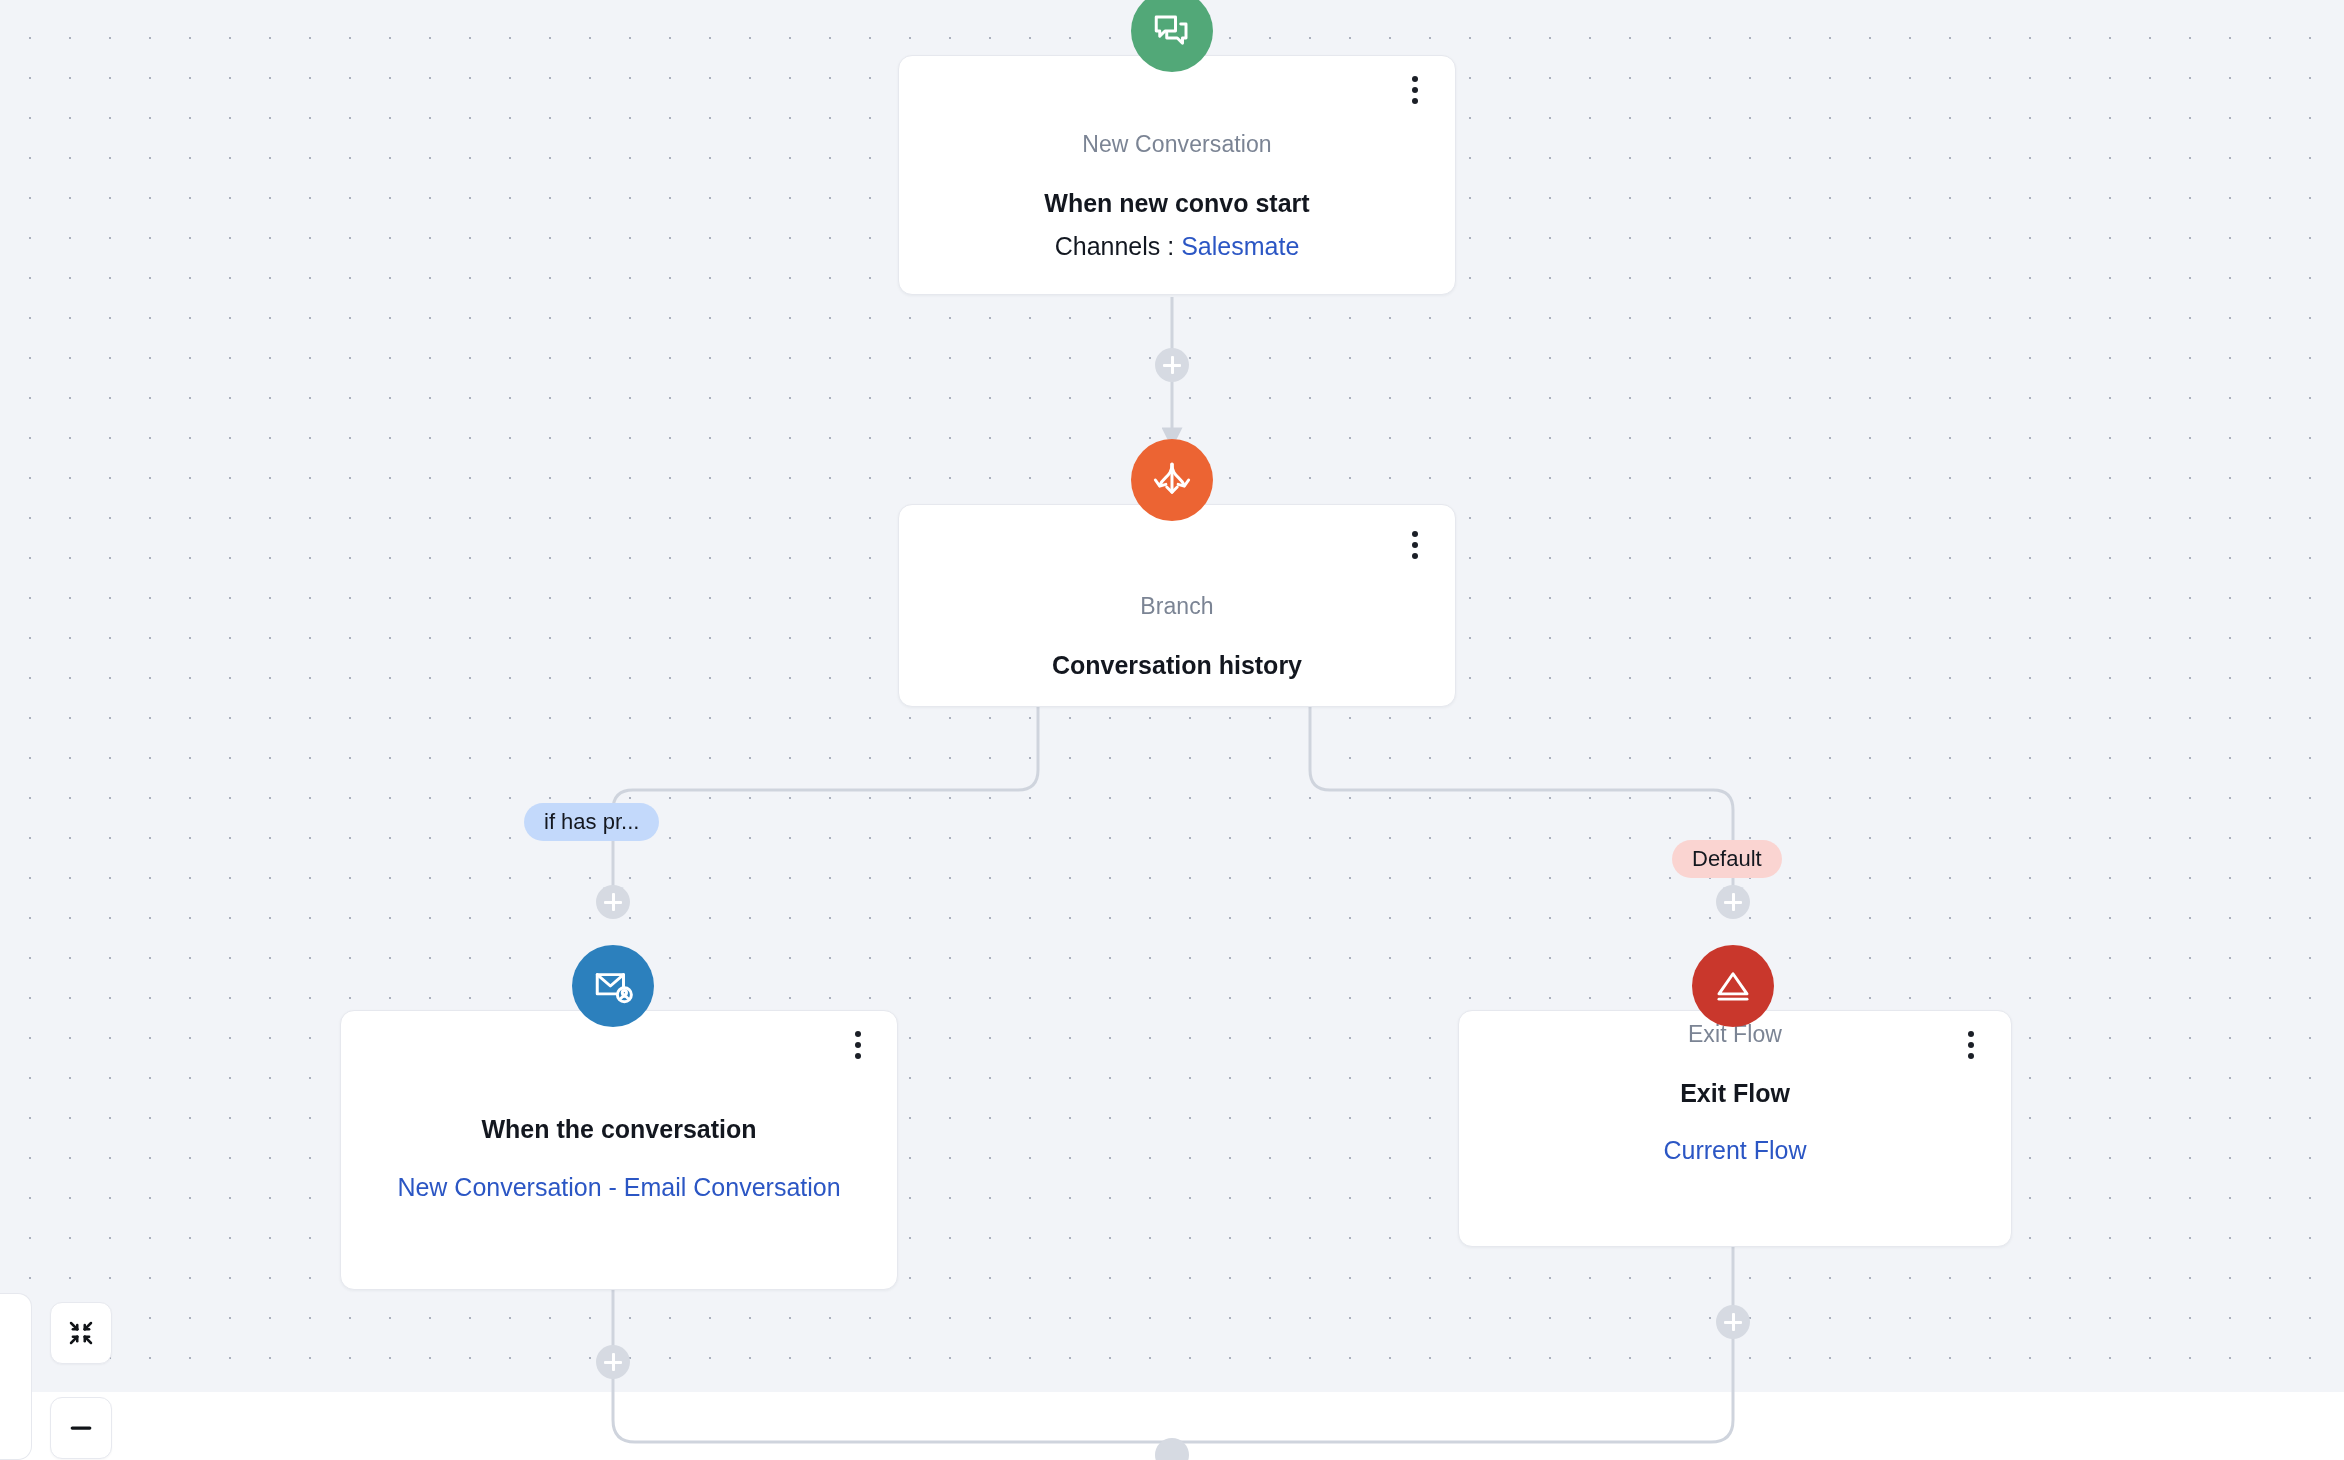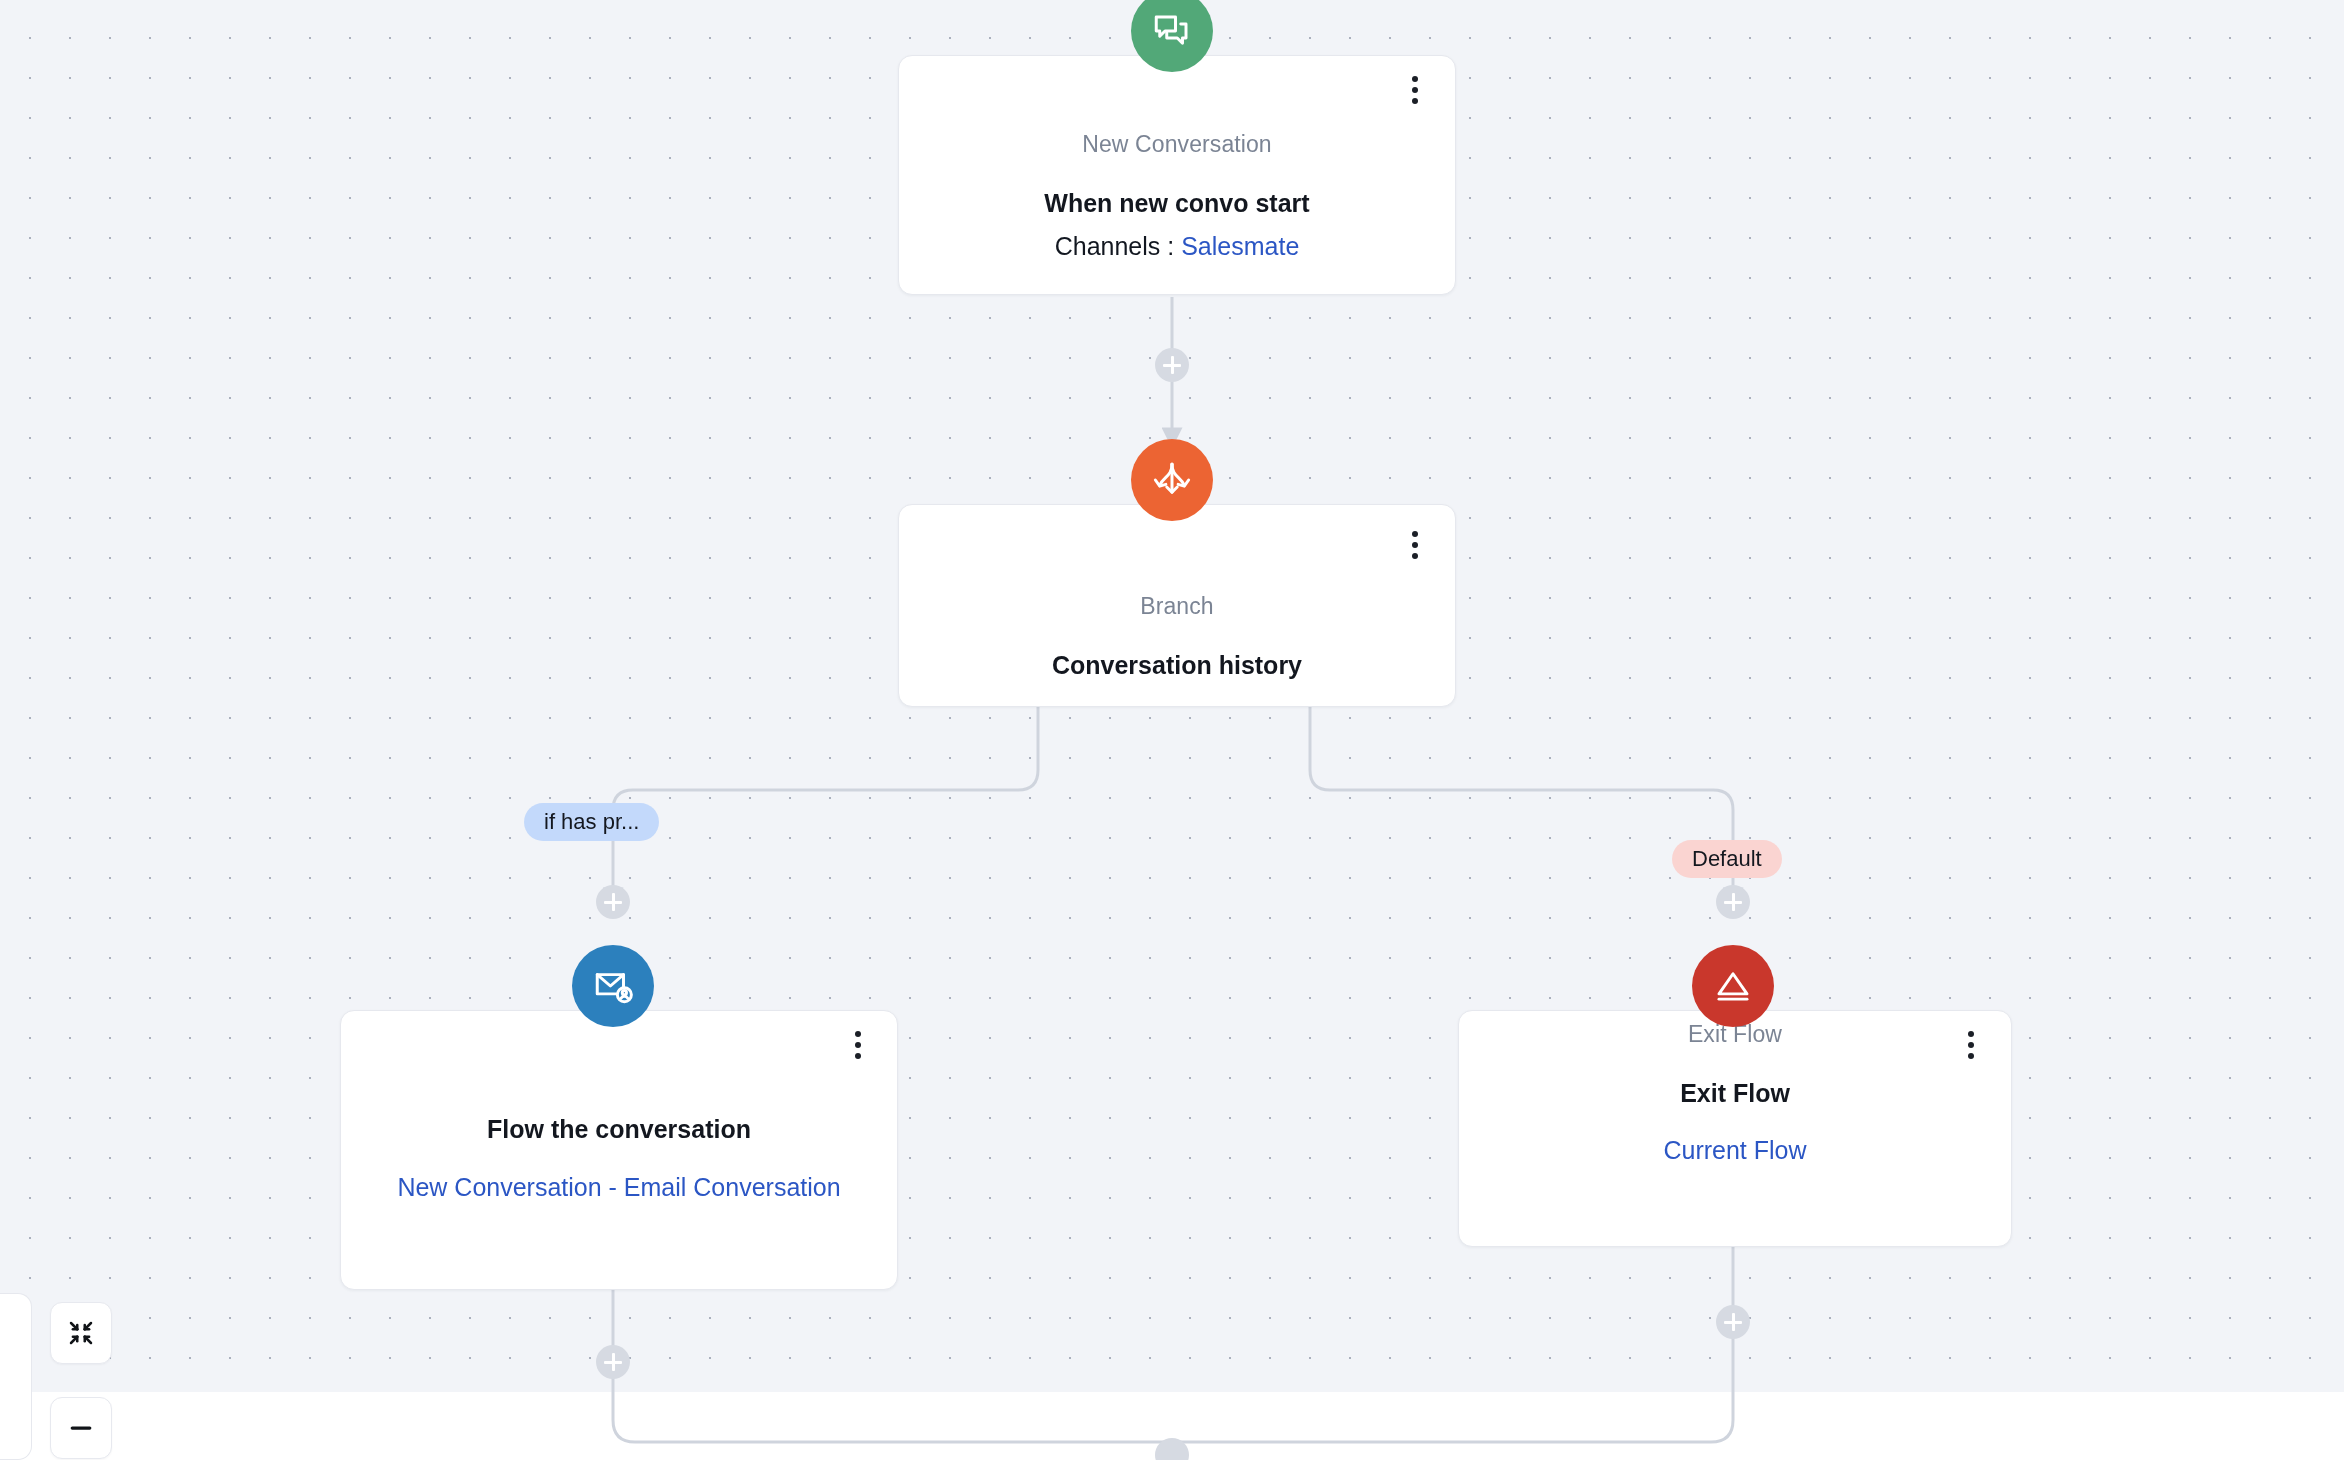--- a/index.html
+++ b/index.html
@@ -300,21 +300,21 @@
       </svg>
     </div>
 
     <div class="kebab" style="left:845px; top:1028px;">
       <i></i>
         <i></i>
         <i></i>
     </div>
 
     <div class="card-body" style="left:340px; width:558px; top:1085px;">
-      <div class="node-title">Flow the conversation</div>
+      <div class="node-title">When the conversation</div>
       <div class="node-sub-link">New Conversation - Email Conversation</div>
     </div>
   </div>
 
   <div class="edge-plus" style="left:596px; top:1345px;"></div>
 
   <div class="node">
     <div class="card" style="left:1458px; top:1010px; width:554px; height:237px;"></div>
 
     <div class="node-icon icon-red" style="left:1692px; top:945px;">

